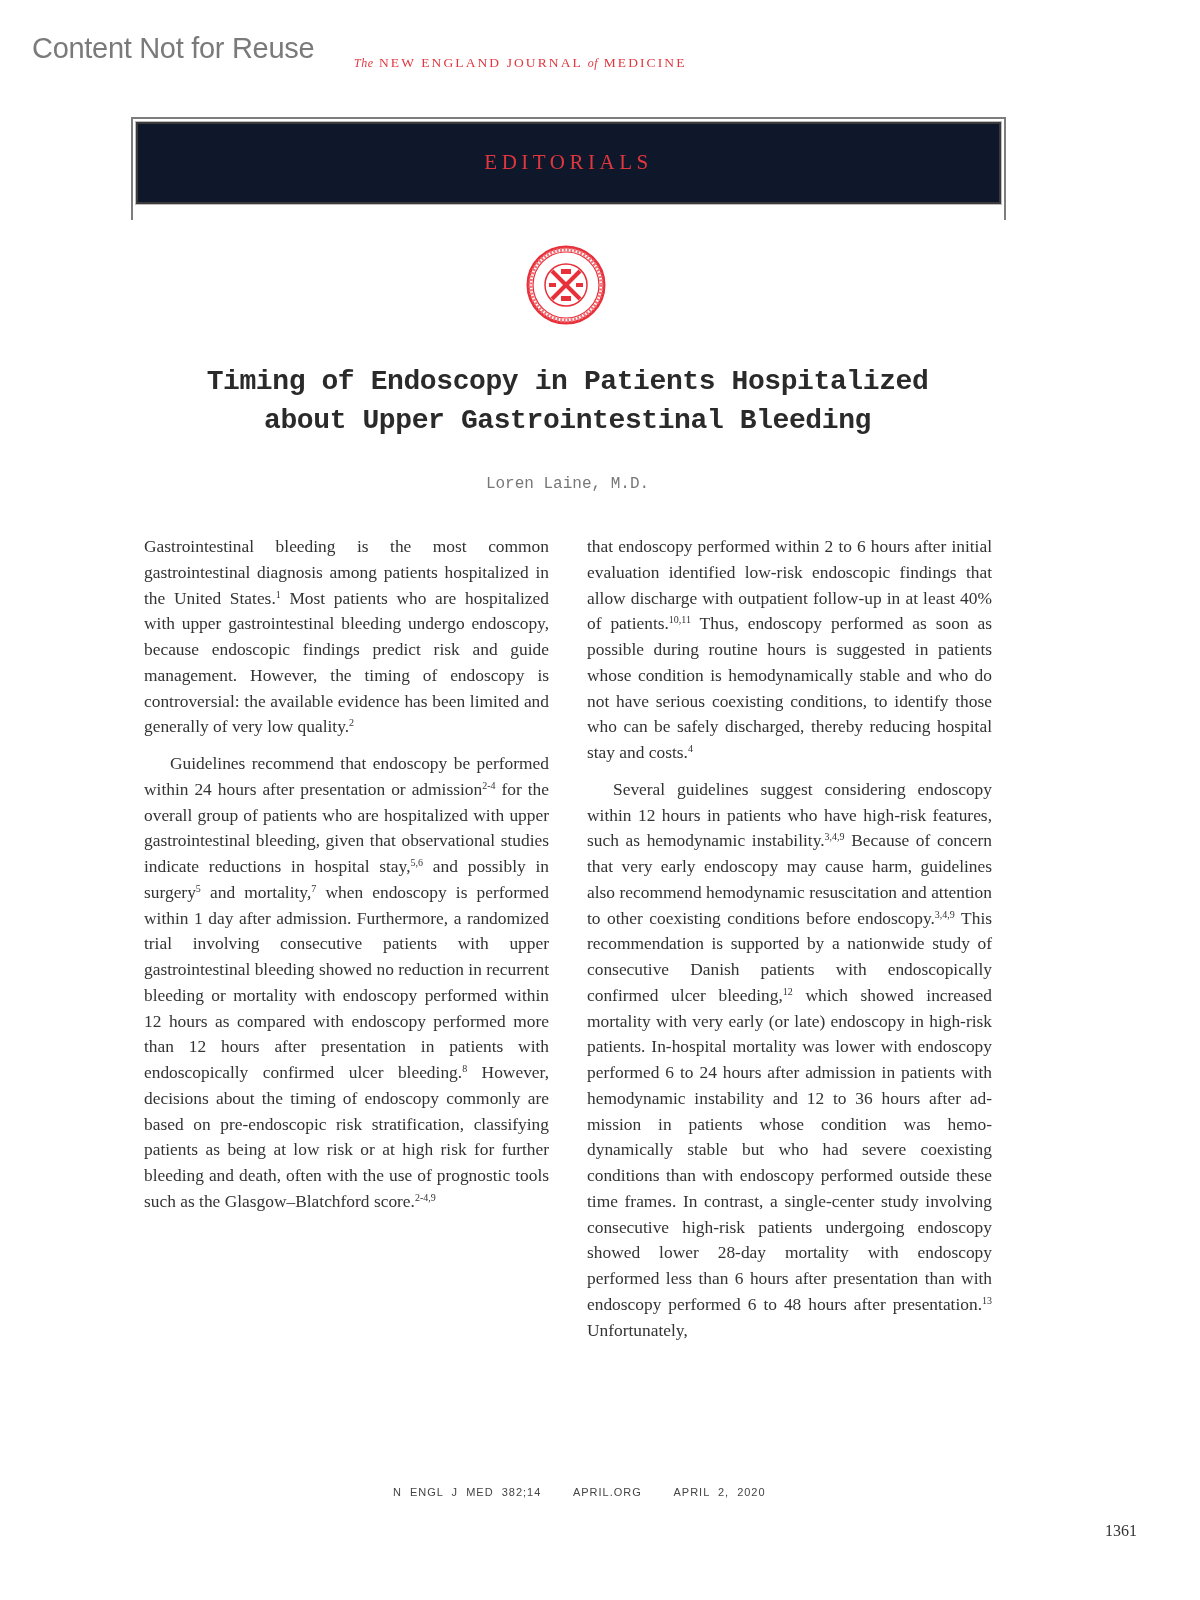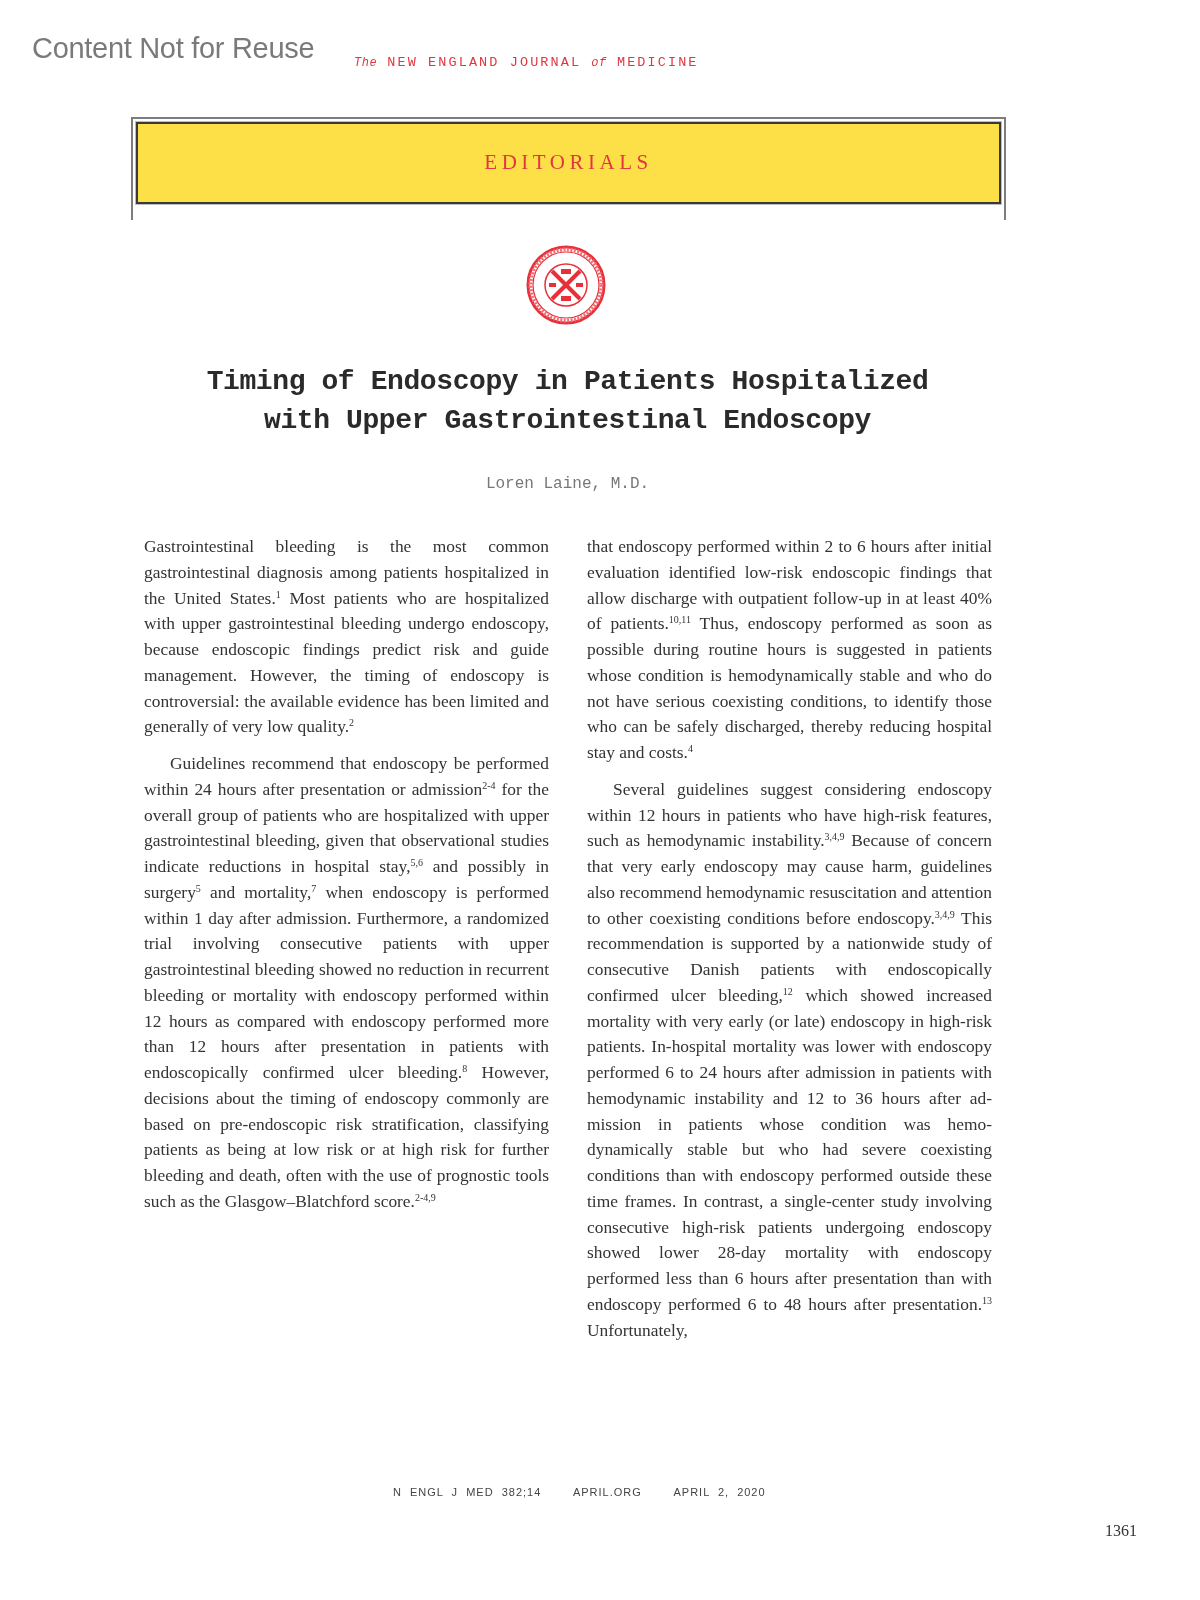--- a/index.html
+++ b/index.html
@@ -1,21 +1,21 @@
 <!DOCTYPE html>
 <html><head>
 <meta charset="utf-8">
 <style>
   html, body { margin:0; padding:0; }
   body { width:1200px; height:1600px; background:#ffffff; position:relative; overflow:hidden; font-family:"Liberation Serif", serif; }
   .watermark { position:absolute; left:32px; top:32px; font-family:"Liberation Sans", sans-serif; font-size:29px; color:#7a7a7a; letter-spacing:-0.3px; }
-  .journal { position:absolute; left:354px; top:55px; font-family:Liberation Mono, monospace; font-size:13.5px; color:#e0373f; letter-spacing:2.1px; white-space:nowrap; }
+  .journal { position:absolute; left:354px; top:55px; font-family:Liberation Serif, serif; font-size:13.5px; color:#e0373f; letter-spacing:2.1px; white-space:nowrap; }
   .journal i { font-size:12px; letter-spacing:0.5px; }
   .frame { position:absolute; left:131px; top:117px; width:871px; height:101px; border-left:2px solid #7d7d7d; border-right:2px solid #7d7d7d; border-top:2px solid #7d7d7d; }
-  .banner { position:absolute; left:136px; top:122px; width:861px; height:78px; background:#fde047; border:2px solid #3a3a3a; box-shadow:0 0 0 1px #bdbdbd; }
+  .banner { position:absolute; left:136px; top:122px; width:861px; height:78px; background:#0f172a; border:2px solid #3a3a3a; box-shadow:0 0 0 1px #bdbdbd; }
   .banner-label { position:absolute; left:0; right:0; top:26px; text-align:center; font-size:21px; letter-spacing:4.5px; color:#e0373f; }
   .seal { position:absolute; left:525px; top:244px; width:82px; height:82px; }
   .title { position:absolute; left:150px; width:835px; top:362px; text-align:center; font-family:Liberation Mono, monospace; font-weight:bold; font-size:28px; line-height:39px; color:#2a2a2a; letter-spacing:-0.4px; }
   .author { position:absolute; left:150px; width:835px; top:475px; text-align:center; font-family:Liberation Mono, monospace; font-size:16px; color:#777; }
   .col { position:absolute; top:523px; width:427px; font-size:17.4px; line-height:25.75px; color:#333; text-align:justify; hyphens:manual; }
   .col.left { left:133px; }
   .col.right { left:576px; }
   .col p { margin:11px; }
   .col p.indent { text-indent:26px; }
   sup { font-size:10px; line-height:0; vertical-align:6px; }
@@ -47,21 +47,21 @@
   <line x1="27" y1="27" x2="55" y2="55" stroke="#e8303a" stroke-width="4"></line>
   <line x1="55" y1="27" x2="27" y2="55" stroke="#e8303a" stroke-width="4"></line>
   <rect x="36" y="25" width="10" height="5" fill="#e8303a"></rect>
   <rect x="36" y="52" width="10" height="5" fill="#e8303a"></rect>
   <rect x="24" y="39" width="7" height="4" fill="#e8303a"></rect>
   <rect x="51" y="39" width="7" height="4" fill="#e8303a"></rect>
 </svg>
 
 <div class="title">
   <div>Timing of Endoscopy in Patients Hospitalized</div>
-  <div>with Upper Gastrointestinal Endoscopy</div>
+  <div>about Upper Gastrointestinal Bleeding</div>
 </div>
 <div class="author">Loren Laine, M.D.</div>
 
 <div class="col left">
   <p><span>Gastrointestinal bleeding is the most common gastrointestinal diagnosis among patients hos­pitalized in the United States.</span><sup>1</sup><span> Most patients who are hospitalized with upper gastrointestinal bleed­ing undergo endoscopy, because endoscopic find­ings predict risk and guide management. Howev­er, the timing of endoscopy is controversial: the available evidence has been limited and generally of very low quality.</span><sup>2</sup></p>
   <p class="indent"><span>Guidelines recommend that endoscopy be per­formed within 24 hours after presentation or ad­mission</span><sup>2-4</sup><span> for the overall group of patients who are hospitalized with upper gastrointestinal bleeding, given that observational studies indicate reductions in hospital stay,</span><sup>5,6</sup><span> and possibly in surgery</span><sup>5</sup><span> and mortality,</span><sup>7</sup><span> when endoscopy is performed within 1 day after admission. Furthermore, a randomized trial involving consecutive patients with upper gastrointestinal bleeding showed no reduction in recurrent bleeding or mortality with endoscopy performed within 12 hours as compared with endoscopy performed more than 12 hours after presentation in patients with endoscopically con­firmed ulcer bleeding.</span><sup>8</sup><span> However, decisions about the timing of endoscopy commonly are based on pre-endoscopic risk stratification, classifying pa­tients as being at low risk or at high risk for further bleeding and death, often with the use of prognostic tools such as the Glasgow–Blatchford score.</span><sup>2-4,9</sup></p>
 </div>
 
 <div class="col right">
   <p><span>that endoscopy performed within 2 to 6 hours after initial evaluation identified low-risk endo­scopic findings that allow discharge with outpa­tient follow-up in at least 40% of patients.</span><sup>10,11</sup><span> Thus, endoscopy performed as soon as possible during routine hours is suggested in patients whose condition is hemodynamically stable and who do not have serious coexisting conditions, to identify those who can be safely discharged, thereby reducing hospital stay and costs.</span><sup>4</sup></p>

